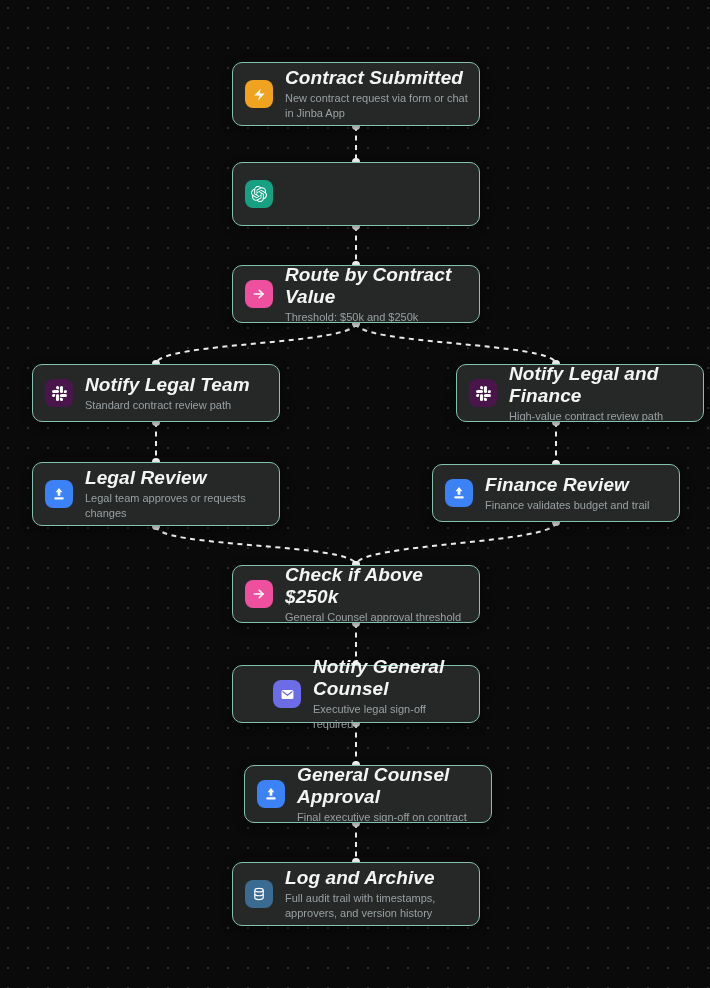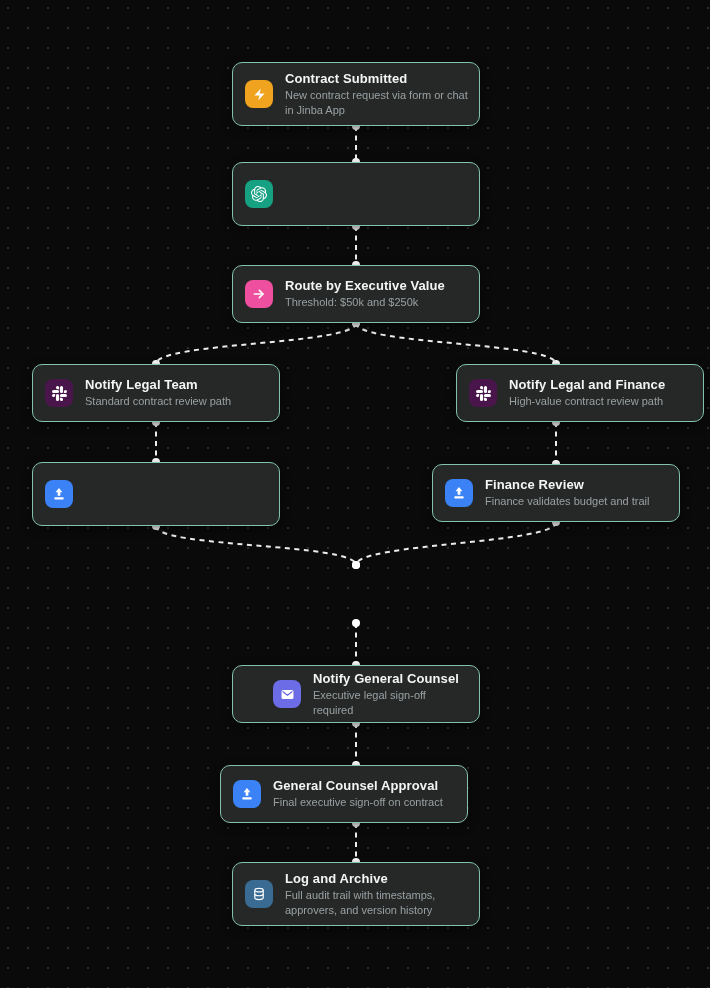--- a/index.html
+++ b/index.html
@@ -23,22 +23,22 @@
     border-radius:10px;
     box-shadow:0 3px 10px rgba(0,0,0,.5);
   }
   .icon-box{
     width:28px;height:28px;border-radius:8px;flex:none;
     display:flex;align-items:center;justify-content:center;
   }
   .icon-box svg{display:block;}
   .txt{display:block;min-width:0;}
   .title{
-    display:block;font-size:13px;font-weight:700;letter-spacing:.1px;
-    color:var(--title-color,#f4f4f4);margin-bottom:2px;
+    display:block;font-size:19px;font-weight:700;letter-spacing:.1px;
+    color:var(--title-color,#f4f4f4);margin-bottom:2px;font-style:italic;
   }
   .subtitle{
     display:block;font-size:11px;line-height:1.34;
     color:var(--subtitle-color,#99a0a4);
   }
 </style>
 </head>
 <body style="background: rgb(10, 10, 10);">
 
 <div id="flow">
@@ -96,21 +96,21 @@
       </span>
     </div>
     <div class="node" style="left: 232px; top: 265px; width: 248px; height: 58px;">
       <span class="icon-box" style="background:#ee4f9e;color:#ee4f9e">
         <svg width="16" height="16" viewBox="0 0 24 24" fill="none" stroke="#fff" stroke-width="2.5" stroke-linecap="round" stroke-linejoin="round">
           <path d="M5 12h13"></path>
           <path d="M12.5 6.5 18 12l-5.5 5.5"></path>
         </svg>
       </span>
       <span class="txt">
-        <span class="title">Route by Executive Value</span>
+        <span class="title">Route by Contract Value</span>
         <span class="subtitle">Threshold: $50k and $250k</span>
       </span>
     </div>
     <div class="node" style="left: 32px; top: 364px; width: 248px; height: 58px;">
       <span class="icon-box" style="background:#4a154b;color:#4a154b">
         <svg width="15" height="15" viewBox="0 0 24 24" fill="#fff">
           <path d="M5.042 15.165a2.528 2.528 0 0 1-2.52 2.523A2.528 2.528 0 0 1 0 15.165a2.527 2.527 0 0 1 2.522-2.52h2.52v2.52zM6.313 15.165a2.527 2.527 0 0 1 2.521-2.52 2.527 2.527 0 0 1 2.521 2.52v6.313A2.528 2.528 0 0 1 8.834 24a2.528 2.528 0 0 1-2.521-2.522v-6.313zM8.834 5.042a2.528 2.528 0 0 1-2.521-2.52A2.528 2.528 0 0 1 8.834 0a2.528 2.528 0 0 1 2.521 2.522v2.52H8.834zM8.834 6.313a2.528 2.528 0 0 1 2.521 2.521 2.528 2.528 0 0 1-2.521 2.521H2.522A2.528 2.528 0 0 1 0 8.834a2.528 2.528 0 0 1 2.522-2.521h6.312zM18.956 8.834a2.528 2.528 0 0 1 2.522-2.521A2.528 2.528 0 0 1 24 8.834a2.528 2.528 0 0 1-2.522 2.521h-2.522V8.834zM17.688 8.834a2.528 2.528 0 0 1-2.523 2.521 2.527 2.527 0 0 1-2.52-2.521V2.522A2.527 2.527 0 0 1 15.165 0a2.528 2.528 0 0 1 2.523 2.522v6.312zM15.165 18.956a2.528 2.528 0 0 1 2.523 2.522A2.528 2.528 0 0 1 15.165 24a2.527 2.527 0 0 1-2.52-2.522v-2.522h2.52zM15.165 17.688a2.527 2.527 0 0 1-2.52-2.523 2.526 2.526 0 0 1 2.52-2.52h6.313A2.527 2.527 0 0 1 24 15.165a2.528 2.528 0 0 1-2.522 2.523h-6.313z"></path>
         </svg>
       </span>
       <span class="txt">
@@ -129,46 +129,62 @@
         <span class="subtitle">High-value contract review path</span>
       </span>
     </div>
     <div class="node" style="left: 32px; top: 462px; width: 248px; height: 64px;">
       <span class="icon-box" style="background:#3b82f6;color:#3b82f6">
         <svg width="16" height="16" viewBox="0 0 24 24" fill="#fff">
           <path d="M12 3 17.2 9.2H14v5.4h-4V9.2H6.8L12 3z"></path>
           <rect x="5" y="17" width="14" height="3.2" rx="1.1"></rect>
         </svg>
       </span>
+      <span class="txt">
+        <span class="title">Legal Review</span>
+        <span class="subtitle">Legal team approves or requests changes</span>
+      </span>
     </div>
     <div class="node" style="left: 432px; top: 464px; width: 248px; height: 58px;">
       <span class="icon-box" style="background:#3b82f6;color:#3b82f6">
         <svg width="16" height="16" viewBox="0 0 24 24" fill="#fff">
           <path d="M12 3 17.2 9.2H14v5.4h-4V9.2H6.8L12 3z"></path>
           <rect x="5" y="17" width="14" height="3.2" rx="1.1"></rect>
         </svg>
       </span>
       <span class="txt">
         <span class="title">Finance Review</span>
         <span class="subtitle">Finance validates budget and trail</span>
+      </span>
+    </div>
+    <div class="node" style="left: 232px; top: 565px; width: 248px; height: 58px;">
+      <span class="icon-box" style="background:#ee4f9e;color:#ee4f9e">
+        <svg width="16" height="16" viewBox="0 0 24 24" fill="none" stroke="#fff" stroke-width="2.5" stroke-linecap="round" stroke-linejoin="round">
+          <path d="M5 12h13"></path>
+          <path d="M12.5 6.5 18 12l-5.5 5.5"></path>
+        </svg>
+      </span>
+      <span class="txt">
+        <span class="title">Check if Above $250k</span>
+        <span class="subtitle">General Counsel approval threshold</span>
       </span>
     </div>
     <div class="node" style="left: 232px; top: 665px; width: 248px; height: 58px; padding-left: 40px;">
       <span class="icon-box" style="background:#6b6ce6;color:#6b6ce6">
         <svg width="17" height="17" viewBox="0 0 24 24">
           <rect x="3.6" y="5.6" width="16.8" height="12.8" rx="2.2" fill="#fff"></rect>
           <path d="M5.6 8.2 12 13l6.4-4.8" fill="none" stroke="currentColor" stroke-width="1.9" stroke-linecap="round" stroke-linejoin="round"></path>
         </svg>
       </span>
       <span class="txt">
         <span class="title">Notify General Counsel</span>
         <span class="subtitle">Executive legal sign-off required</span>
       </span>
     </div>
-    <div class="node" style="left: 220px; top: 765px; width: 248px; height: 58px;">
+    <div class="node" style="left: 244px; top: 765px; width: 248px; height: 58px;">
       <span class="icon-box" style="background:#3b82f6;color:#3b82f6">
         <svg width="16" height="16" viewBox="0 0 24 24" fill="#fff">
           <path d="M12 3 17.2 9.2H14v5.4h-4V9.2H6.8L12 3z"></path>
           <rect x="5" y="17" width="14" height="3.2" rx="1.1"></rect>
         </svg>
       </span>
       <span class="txt">
         <span class="title">General Counsel Approval</span>
         <span class="subtitle">Final executive sign-off on contract</span>
       </span>

